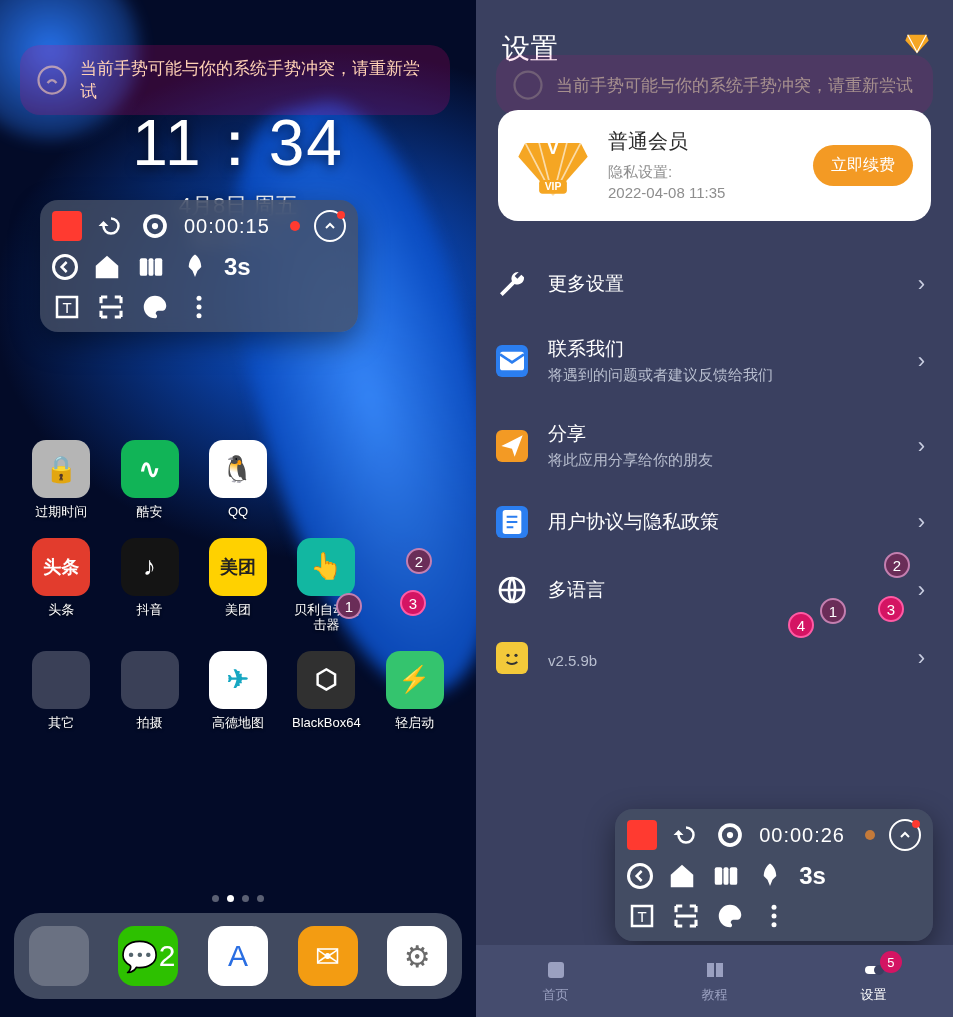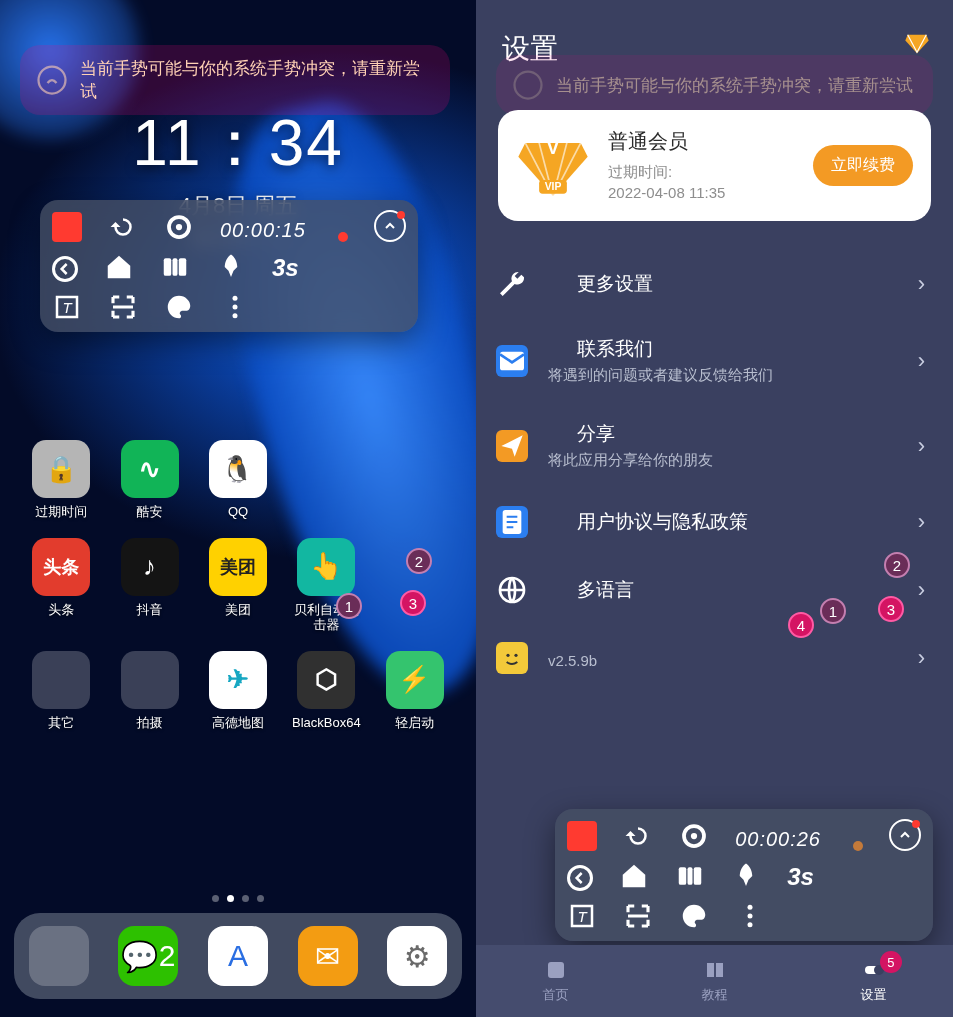--- a/index.html
+++ b/index.html
@@ -31,21 +31,21 @@
 .clock .weather .refresh { display: inline-block; margin-left: 6px; opacity: .7; }
 
 
 .recorder {
   position: absolute; left: 40px; top: 200px;
   background: rgba(70,80,100,0.78); backdrop-filter: blur(10px);
   border-radius: 18px; padding: 10px 12px; color: #fff;
   box-shadow: 0 10px 30px rgba(0,0,0,.45);
   display: flex; flex-direction: column; gap: 10px;
 }
-.rec-row { display: flex; align-items: flex-end; gap: 26px; font-style: italic; }
+.rec-row { display: flex; align-items: center; gap: 14px; }
 .rec-btn { width: 30px; height: 30px; background: #ff3a30; border-radius: 4px; }
 .rec-icon { width: 30px; height: 30px; display: flex; align-items: center; justify-content: center; fill: #fff; color:#fff; }
 .rec-icon svg { width: 100%; height: 100%; }
 .rec-timer { font-size: 20px; letter-spacing: 1px; }
 .rec-dot { width: 10px; height: 10px; border-radius: 50%; background: #ff3a30; margin-left: 6px; }
 .rec-collapse { width: 32px; height: 32px; border: 2px solid #fff; border-radius: 50%; display: flex; align-items: center; justify-content: center; position: relative; }
 .rec-collapse::after { content:''; position:absolute; right:-1px; top:-1px; width:8px; height:8px; border-radius:50%; background:#ff3a30;}
 .rec-3s { font-size: 24px; font-weight: 600; }
 .rec-icon.circle { border: 3px solid #fff; border-radius: 50%; width:26px; height:26px; }
 
@@ -107,21 +107,21 @@
 .vip-card .title { font-size: 20px; color: #2a2a2a; margin-bottom: 6px; }
 .vip-card .meta { font-size: 15px; color: #8e8e8e; line-height: 1.4; }
 .renew-btn { background: #f39a24; color: #fff; border-radius: 24px; padding: 10px 18px; font-size: 16px; }
 
 .settings-list { position:absolute; left:0; right:0; top:250px; }
 .row {
   display: flex; align-items: center; padding: 18px 28px 18px 20px; gap: 20px;
 }
 .row .row-icon { width: 32px; height: 32px; flex:none; display:flex; align-items:center; justify-content:center; border-radius:6px; }
 .row .texts { flex: 1; }
-.row .texts .t1 { font-size: 19px; margin-left: 29px; }
+.row .texts .t1 { font-size: 19px; }
 .row .texts .t2 { font-size: 15px; color: #b8becf; margin-top: 4px; }
 .row .chev { color: #c8cde0; font-size: 22px; }
 
 
 .bottom-nav {
   position:absolute; left:0; right:0; bottom:0; height:72px;
   background:#454c6e; display:flex;
 }
 .bottom-nav .tab{ flex:1; display:flex; flex-direction:column; align-items:center; justify-content:center; gap:4px; color:#9aa0c0; font-size:13px; position:relative;}
 .bottom-nav .tab.active{ color:#fff; }
@@ -361,21 +361,21 @@
           <path d="M8 12h48l6 12L32 58 2 24z" fill="#f5a623"></path>
           <path d="M8 12l24 46L56 12M20 12l12 46 12-46" fill="none" stroke="#fff" stroke-width="1.5" opacity=".6"></path>
           <text x="32" y="22" text-anchor="middle" font-size="16" font-weight="700" fill="#fff">V</text>
           <rect x="20" y="44" width="24" height="12" rx="3" fill="#f5a623"></rect>
           <text x="32" y="53" text-anchor="middle" font-size="9" font-weight="700" fill="#fff">VIP</text>
         </svg>
     </div>
     <div class="info">
       <div class="title">普通会员</div>
       <div class="meta">
-        <span>过期时间:</span><br>
+        <span>隐私设置:</span><br>
         <span>2022-04-08 11:35</span>
       </div>
     </div>
     <div class="renew-btn">立即续费</div>
   </div>
 
   <div class="settings-list" id="rows-right">
       <div class="row">
         <div class="row-icon">
           <svg viewBox="0 0 24 24" fill="#fff">

